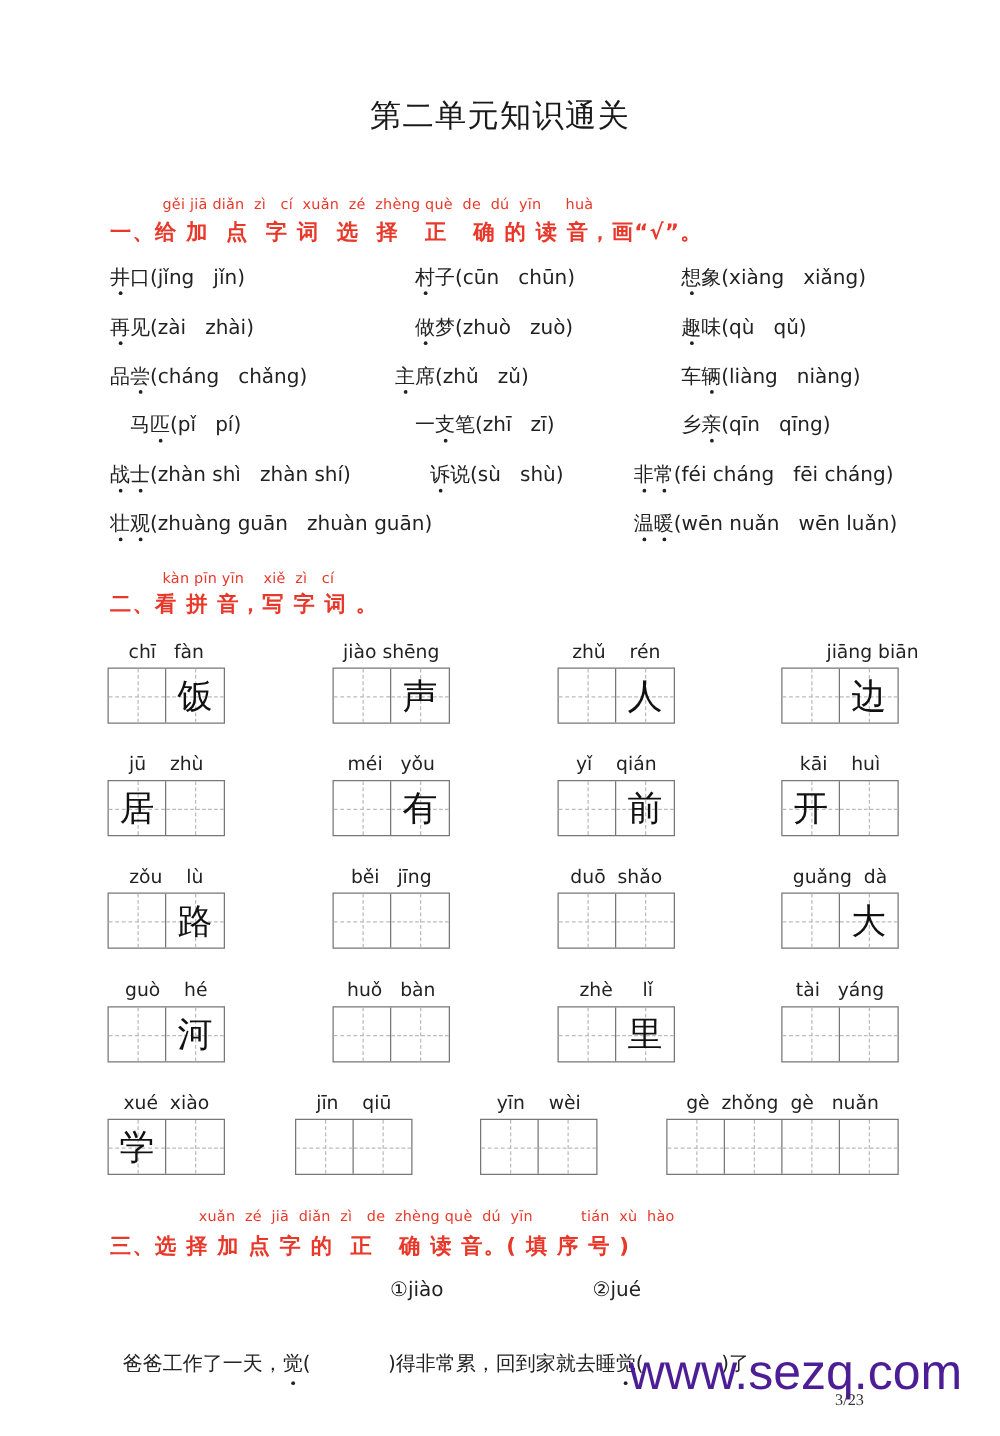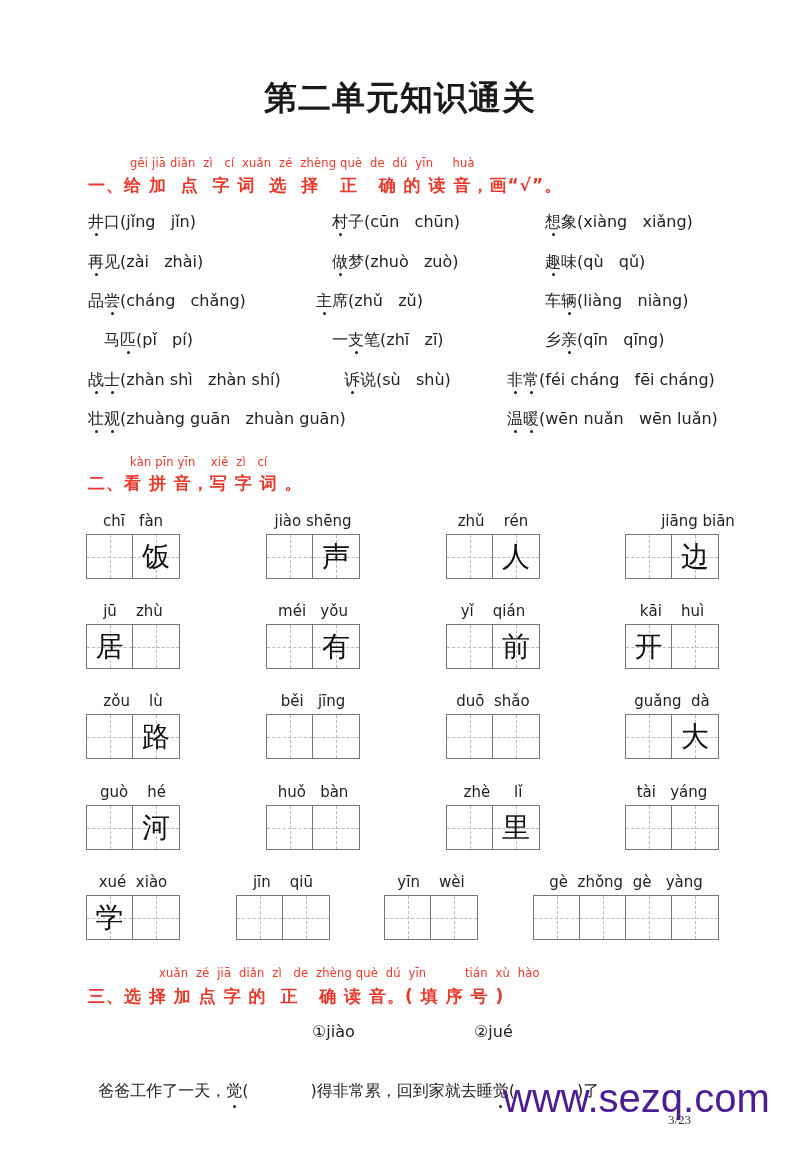--- a/index.html
+++ b/index.html
@@ -1,21 +1,21 @@
 <!DOCTYPE html>
 <html><head>
 <meta charset="utf-8">
 <style>
   html, body { margin:0; padding:0; background:#fff; }
   body { width:800px; height:1149px; position:relative; overflow:hidden;
          font-family:"DejaVu Sans", "Liberation Sans", sans-serif; color:#222; }
   .abs { position:absolute; }
   .title { left:0; width:800px; top:76px; text-align:center;
-           font-family:"DejaVu Serif", "Liberation Serif", serif; font-weight:bold;
-           font-size:33px; color:#1a1a1a; letter-spacing:1px; }
+           font-family:"DejaVu Serif", "Liberation Serif", serif; font-weight:normal;
+           font-size:25px; color:#1a1a1a; letter-spacing:1px; }
   .sec-py { font-size:11.5px; color:#e8382a; white-space:pre; letter-spacing:0.2px; }
   .sec-h { font-size:17px; font-weight:bold; color:#e8382a; white-space:pre; letter-spacing:1px; }
   .item { font-size:16px; color:#222; white-space:pre; }
   .item .dot { position:relative; display:inline-block; }
   .item .dot::after { content:""; position:absolute; left:50%; bottom:-6px; width:3px; height:3px;
                       margin-left:-1.5px; border-radius:50%; background:#222; }
   .py-label { font-size:15px; color:#222; white-space:pre; text-align:center; }
   .grid { position:absolute; display:flex; border:1.5px solid #777; height:45px; box-sizing:border-box; }
   .cell { width:46px; height:100%; position:relative; box-sizing:border-box; border-right:1.5px solid #777;
           display:flex; align-items:center; justify-content:center;
@@ -223,21 +223,21 @@
     </div>
     <div class="abs py-label" style="left: 384px; top: 873px; width: 94px;">yīn    wèi</div>
     <div class="grid" style="left: 384px; top: 895px; width: 94px;">
       <div class="cell">
         <span></span>
       </div>
       <div class="cell">
         <span></span>
       </div>
     </div>
-    <div class="abs py-label" style="left: 533px; top: 873px; width: 186px;">gè  zhǒng  gè   yàng</div>
+    <div class="abs py-label" style="left: 533px; top: 873px; width: 186px;">gè  zhǒng  gè   nuǎn</div>
     <div class="grid" style="left: 533px; top: 895px; width: 186px;">
       <div class="cell">
         <span></span>
       </div>
       <div class="cell">
         <span></span>
       </div>
       <div class="cell">
         <span></span>
       </div>

